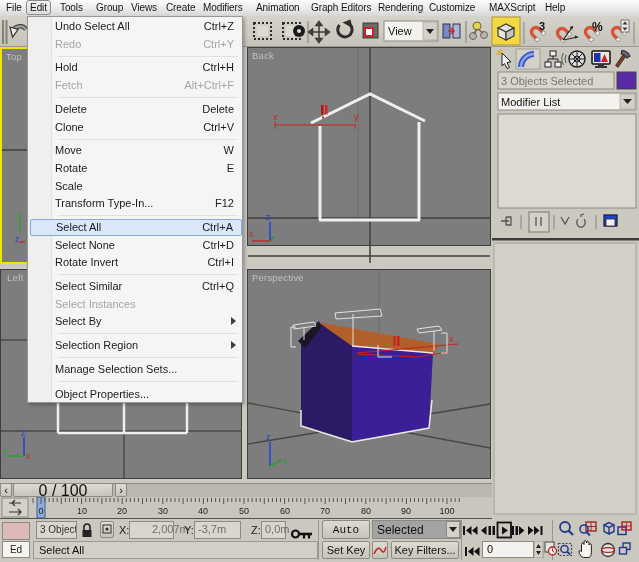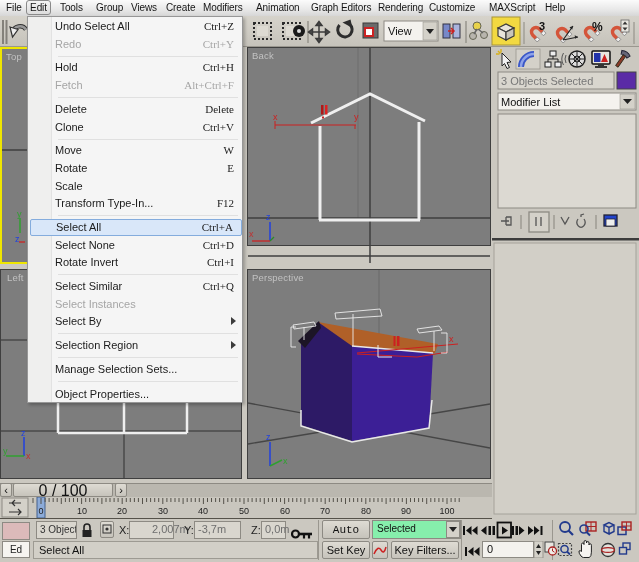--- a/index.html
+++ b/index.html
@@ -34,21 +34,21 @@
 #statusbar{position:absolute;left:0;top:519px;width:639px;height:43px;background:#cbc8c0;}
 
 
 #editmenu{position:absolute;left:27px;top:16px;width:216px;height:387px;
   background:#f5f5f5;border:1px solid #979797;font-size:11px;color:#1b1b1b;
   box-shadow:2px 2px 3px rgba(0,0,0,0.25);}
 #editmenu .gutter{position:absolute;left:0;top:0;width:24px;height:100%;
   background:#efefee;border-right:1px solid #e2e2e2;}
 .mi{position:absolute;left:2px;width:212px;height:17px;line-height:17px;}
 .mi .lab{position:absolute;left:25px;top:0;}
-.mi .sc{position:absolute;right:8px;top:0;font-family:Liberation Serif, serif;}
+.mi .sc{position:absolute;right:8px;top:0;}
 .mi.dis{color:#a5a5a5;}
 .mi.hl{background:#d9e7f9;border:1px solid #84acdd;border-radius:2px;height:17px;line-height:15px;}
 .msep{position:absolute;left:30px;width:180px;height:1px;background:#e0e0e0;}
 .sub{position:absolute;right:6px;top:4px;width:0;height:0;
   border-left:5px solid #3c3c3c;border-top:4px solid transparent;border-bottom:4px solid transparent;}
 
 .fld{position:absolute;border:1px solid #8d8a83;background:#d9d6ce;color:#6e6e6e;
   font-size:11px;line-height:15px;padding-left:3px;}
 .btn{position:absolute;background:linear-gradient(#dedbd3,#c6c3bb);border:1px solid #8d8a83;
   border-radius:2px;font-size:11px;text-align:center;color:#111;}
@@ -499,21 +499,21 @@
       <line x1="13" y1="6" x2="13" y2="10.5" stroke="#111" stroke-width="2.2"></line>
       <line x1="18" y1="6" x2="18" y2="10.5" stroke="#111" stroke-width="2.2"></line>
     </svg>
     <div class="abs" style="left:318px;top:1px;width:1px;height:40px;background:#9a978f;"></div>
     <div class="abs" style="left:461px;top:1px;width:1px;height:40px;background:#9a978f;"></div>
     <div class="abs" style="left:552px;top:1px;width:1px;height:40px;background:#9a978f;"></div>
 
     <div class="abs" style="left:33px;top:22px;width:285px;height:18px;background:#d2cfc7;border:1px solid #9d9a92;font-size:11px;color:#111;padding:2px 0 0 5px;">Select All</div>
 
     <div class="btn" style="left:322px;top:1px;width:48px;height:19px;line-height:18px;font-family:Liberation Mono, monospace;">Auto Key</div>
-    <div class="abs" style="left:372px;top:1px;width:89px;height:19px;background:#86efac;border:1px solid #8d8a83;font-size:10px;padding:2px 0 0 4px;color:#111;">Selected</div>
+    <div class="abs" style="left:372px;top:1px;width:89px;height:19px;background:#a3a3a3;border:1px solid #8d8a83;font-size:12px;padding:2px 0 0 4px;color:#111;">Selected</div>
     <div class="abs" style="left:446px;top:2px;width:14px;height:17px;background:#d4d1c9;border:1px solid #8d8a83;"></div>
     <svg class="abs" width="14" height="17" style="left:446px;top:2px;">
         <path d="M 3 6 l 8 0 l -4 5 Z" fill="#222"></path>
       </svg>
     <div class="btn" style="left:322px;top:22px;width:48px;height:18px;line-height:17px;">Set Key</div>
     <div class="btn" style="left:372px;top:22px;width:16px;height:18px;"></div>
     <svg class="abs" width="16" height="18" style="left:372px;top:22px;">
         <path d="M 2 13 q 4 -9 7 -4 t 5 -3" fill="none" stroke="#cc2222" stroke-width="1.5"></path>
       </svg>
     <div class="btn" style="left:391px;top:22px;width:68px;height:18px;line-height:17px;">Key Filters...</div>

